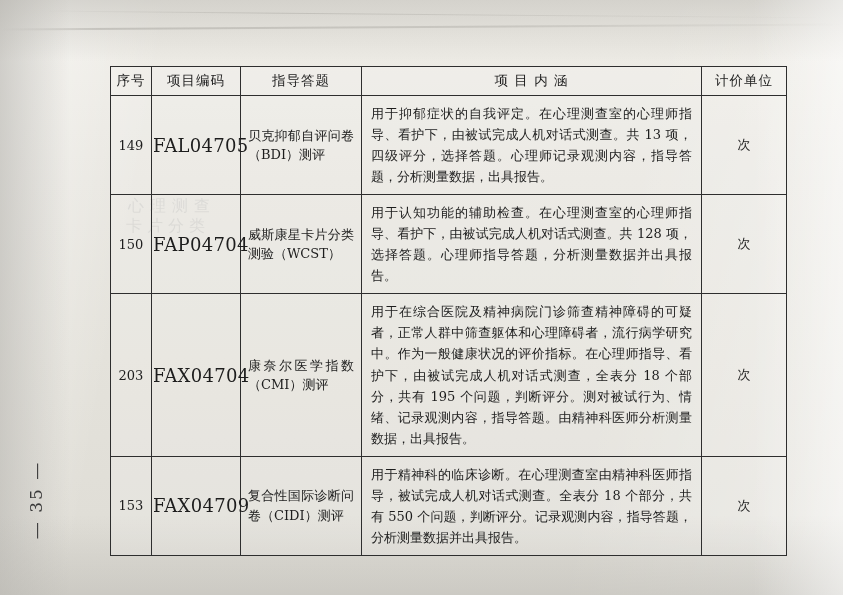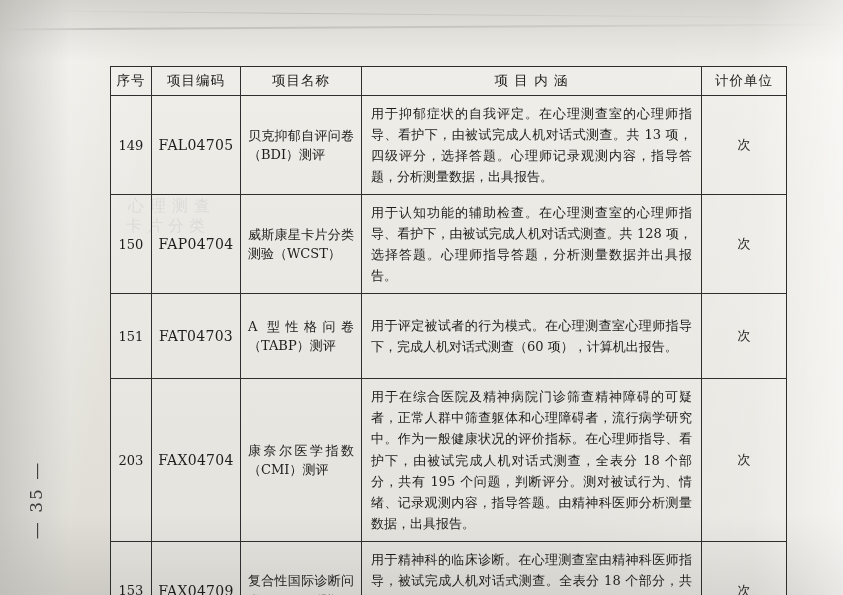--- a/index.html
+++ b/index.html
@@ -105,21 +105,21 @@
   th.col-conn  { width: 337px; }
   th.col-unit  { width: 82px; }
 
   td.c-seq {
     text-align: center;
     font-size: 13px;
     font-family: "DejaVu Serif", serif;
   }
   td.c-code {
     text-align: center;
-    font-size: 14px;
+    font-size: 18px;
     letter-spacing: 0.3px;
   }
   td.c-name {
     font-size: 13px;
     line-height: 1.5;
     padding: 6px 7px;
     text-align: justify;
     text-justify: inter-ideograph;
   }
   td.c-conn {
@@ -167,47 +167,40 @@
   <div class="ghost ghost-b">卡片分类</div>
 
   <div class="page-number">— 35 —</div>
 
   <div class="table-wrap">
     <table class="price-table">
       <thead>
         <tr>
           <th class="col-seq">序号</th>
           <th class="col-code">项目编码</th>
-          <th class="col-name">项目名称</th>
+          <th class="col-name">指导答题</th>
           <th class="col-conn">项 目 内 涵</th>
           <th class="col-unit">计价单位</th>
         </tr>
       </thead>
       <tbody>
         <tr class="r-149">
           <td class="c-seq">149</td>
           <td class="c-code">FAL04705</td>
           <td class="c-name">贝克抑郁自评问卷（BDI）测评</td>
           <td class="c-conn">用于抑郁症状的自我评定。在心理测查室的心理师指导、看护下，由被试完成人机对话式测查。共 13 项，四级评分，选择答题。心理师记录观测内容，指导答题，分析测量数据，出具报告。</td>
           <td class="c-unit">次</td>
         </tr>
         <tr class="r-150">
           <td class="c-seq">150</td>
           <td class="c-code">FAP04704</td>
           <td class="c-name">威斯康星卡片分类测验（WCST）</td>
           <td class="c-conn">用于认知功能的辅助检查。在心理测查室的心理师指导、看护下，由被试完成人机对话式测查。共 128 项，选择答题。心理师指导答题，分析测量数据并出具报告。</td>
           <td class="c-unit">次</td>
         </tr>
-        <tr class="r-151">
-          <td class="c-seq">151</td>
-          <td class="c-code">FAT04703</td>
-          <td class="c-name">A 型性格问卷（TABP）测评</td>
-          <td class="c-conn">用于评定被试者的行为模式。在心理测查室心理师指导下，完成人机对话式测查（60 项），计算机出报告。</td>
-          <td class="c-unit">次</td>
-        </tr>
         <tr class="r-152">
           <td class="c-seq">203</td>
           <td class="c-code">FAX04704</td>
           <td class="c-name">康奈尔医学指数（CMI）测评</td>
           <td class="c-conn">用于在综合医院及精神病院门诊筛查精神障碍的可疑者，正常人群中筛查躯体和心理障碍者，流行病学研究中。作为一般健康状况的评价指标。在心理师指导、看护下，由被试完成人机对话式测查，全表分 18 个部分，共有 195 个问题，判断评分。测对被试行为、情绪、记录观测内容，指导答题。由精神科医师分析测量数据，出具报告。</td>
           <td class="c-unit">次</td>
         </tr>
         <tr class="r-153">
           <td class="c-seq">153</td>
           <td class="c-code">FAX04709</td>

